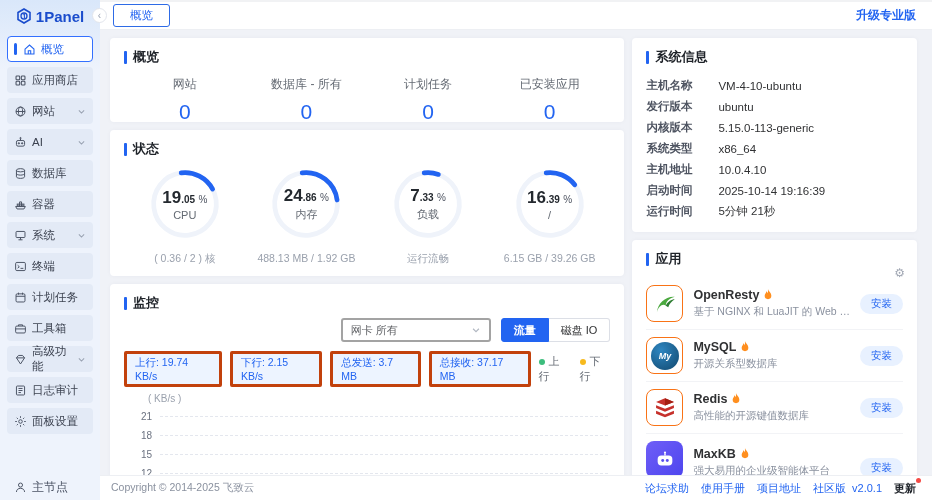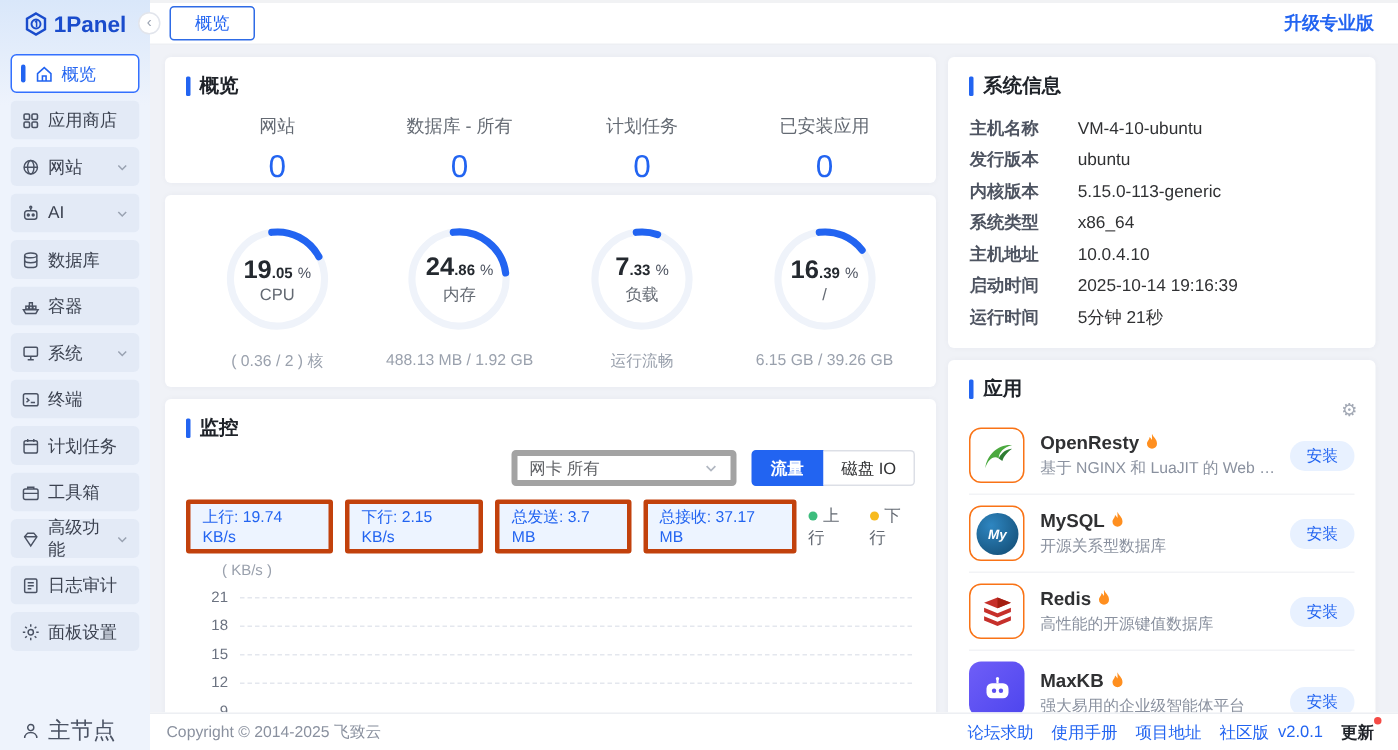--- a/index.html
+++ b/index.html
@@ -16,21 +16,21 @@
   .menu { padding:4px 7px 0 7px; }
   .menu-item { display:flex; align-items:center; gap:5px; height:26px; margin-bottom:5px;
     background:#e3eaf6; border:1px solid transparent; border-radius:4px; padding:0 6px;
     color:#3c4250; font-size:11.5px; cursor:pointer; position:relative; }
   .menu-item .mi-icon { display:flex; color:#4a5263; }
   .menu-item .chev { margin-left:auto; color:#9aa3b2; display:flex; }
   .menu-item.active { background:#ffffff; border-color:#3370ff; color:#2264f1; }
   .menu-item.active .mi-icon { color:#2264f1; }
   .menu-item.active::before { content:""; width:3px; height:12px; background:#2264f1; border-radius:2px; margin-right:1px; }
   .sidebar-node { position:absolute; left:0; bottom:0; width:100px; height:26px;
-    display:flex; align-items:center; gap:5px; padding:0 14px; color:#4a5263; font-size:15px; cursor:pointer; }
+    display:flex; align-items:center; gap:5px; padding:0 14px; color:#4a5263; font-size:12px; cursor:pointer; }
   .collapse-btn { position:absolute; left:92px; top:8px; width:15px; height:15px; border-radius:50%;
     background:#fff; border:1px solid #e2e5ec; color:#9aa3b2; z-index:6; font-size:10px;
     display:flex; align-items:center; justify-content:center; cursor:pointer; }
 
   
   .topbar { position:absolute; left:100px; right:0; top:0; height:30px; background:#fff;
     border-top:2px solid #f1f2f4; border-bottom:1px solid #edeff3;
     display:flex; align-items:center; padding:0 16px 0 13px; z-index:4; }
   .tab { border:1px solid #2e6be6; color:#2264f1; border-radius:3px; font-size:11.5px;
     padding:3px 16px; background:#fff; cursor:pointer; }
@@ -64,21 +64,21 @@
   .gv { color:#24292f; }
   .gv .gv-int { font-size:17px; font-weight:bold; }
   .gv .gv-frac { font-size:10px; font-weight:bold; }
   .gv .gv-unit { font-size:10px; color:#4e5461; }
   .gauge-label { font-size:11px; color:#646a73; margin-top:1px; }
   .gauge-sub { font-size:10.5px; color:#9aa1ad; margin-top:10px; }
 
   
   .card-monitor { height:250px; position:relative; }
   .monitor-controls { display:flex; justify-content:flex-end; align-items:center; margin-top:6px; gap:10px; }
-  .nic-select { width:150px; height:24px; border:4px solid #a3a3a3; border-radius:3px; background:#fff;
+  .nic-select { width:150px; height:24px; border:2px solid #a3a3a3; border-radius:3px; background:#fff;
     display:flex; align-items:center; padding:0 8px; color:#606266; font-size:11px; cursor:pointer; }
   .nic-select .sel-chev { margin-left:auto; color:#b2b8c2; display:flex; }
   .seg { display:flex; }
   .seg-btn { height:24px; padding:0 12px; font-size:11px; display:flex; align-items:center; cursor:pointer;
     border:1px solid #dcdfe6; background:#fff; color:#303133; }
   .seg-btn.first { border-radius:3px 0 0 3px; }
   .seg-btn.last { border-radius:0 3px 3px 0; border-left:none; }
   .seg-btn.active { background:#2264f1; border-color:#2264f1; color:#fff; font-weight:bold; }
   .tag-row { display:flex; align-items:center; margin-top:9px; gap:8px; }
   .m-tag { border:3px solid #c2410c; background:#edf4ff; color:#2264f1; font-size:10.5px;
@@ -325,20 +325,21 @@
             <div class="stat-value">0</div>
           </div>
           <div class="stat">
             <div class="stat-label">已安装应用</div>
             <div class="stat-value">0</div>
           </div>
         </div>
       </section>
 
       <section class="card card-status">
+        <div class="card-title">状态</div>
         <div class="gauges">
           <div class="gauge">
             <div class="gauge-ring">
               <svg viewBox="0 0 80 80">
                   <circle class="track" cx="40" cy="40" r="33"></circle>
                   <circle class="prog" cx="40" cy="40" r="33" stroke-dasharray="39.49924443358447 207.34511513692635"></circle>
                 </svg>
               <div class="gauge-center">
                 <div class="gv"><span class="gv-int">19</span><span class="gv-frac">.05</span> <span class="gv-unit">%</span></div>
                 <div class="gauge-label">CPU</div>

